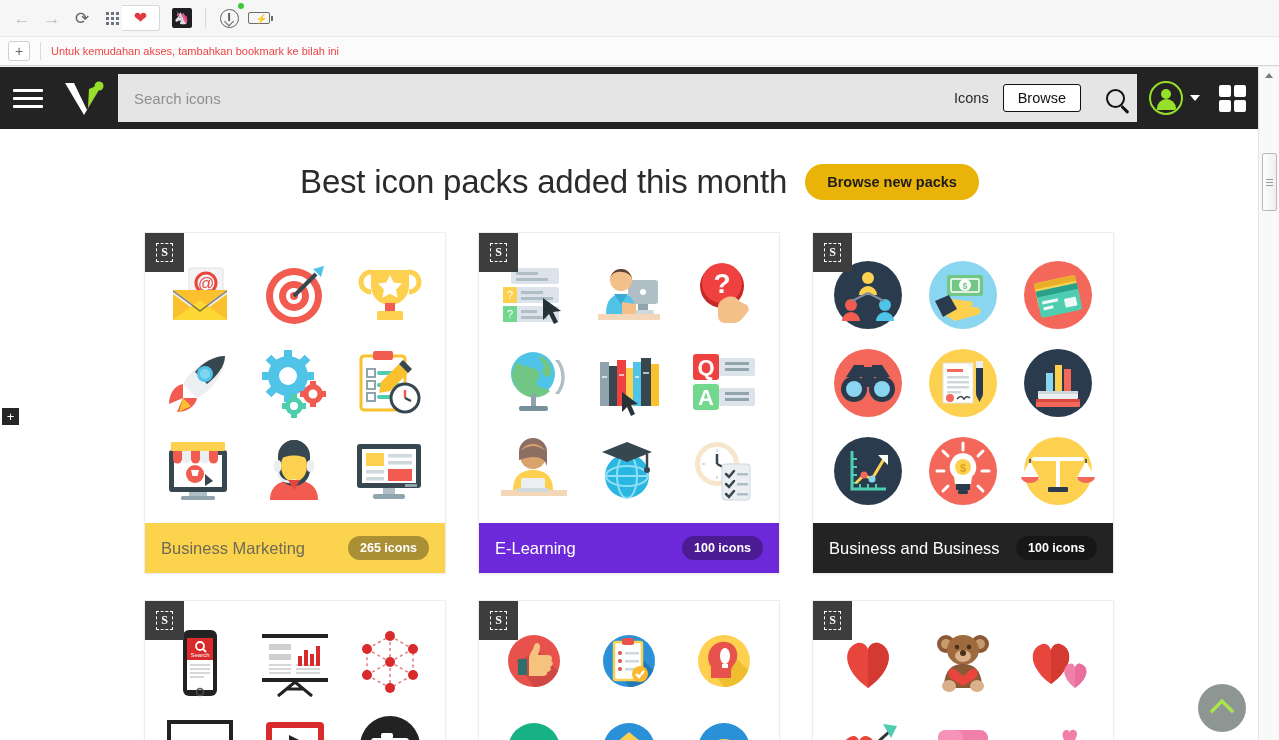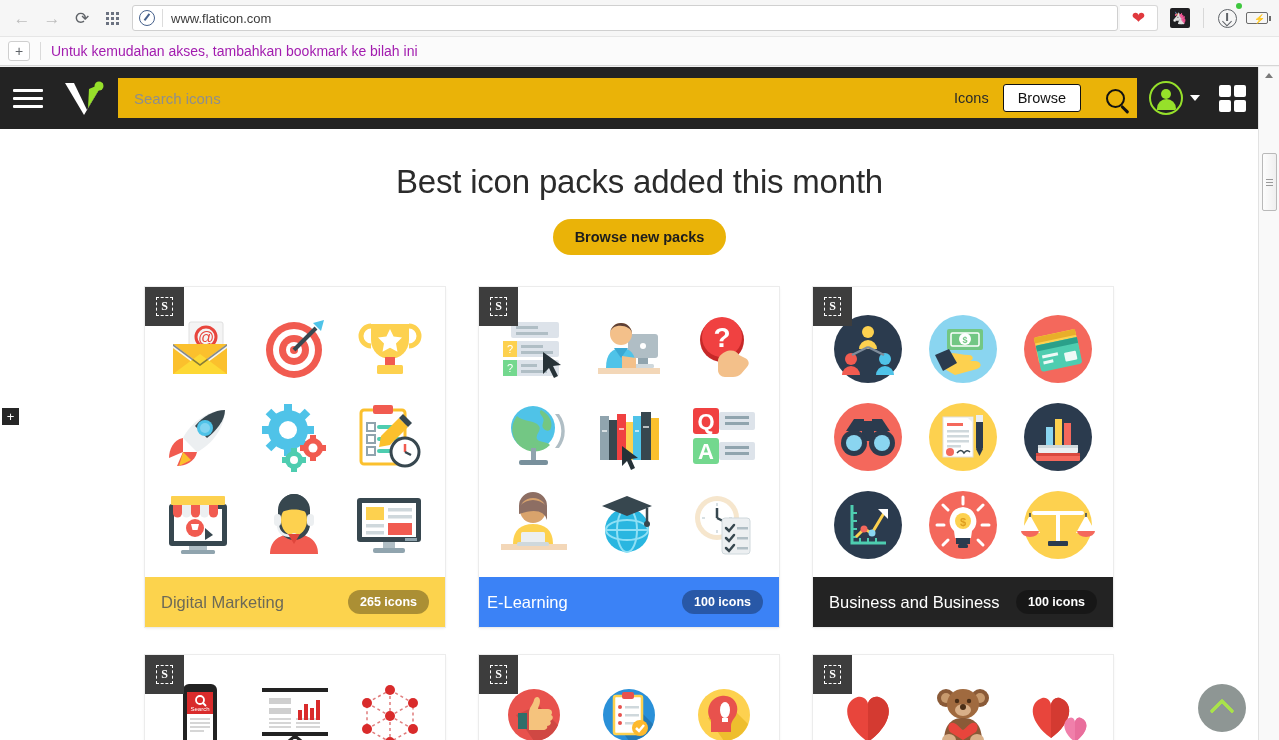--- a/index.html
+++ b/index.html
@@ -74,21 +74,21 @@
     height: 29px; background: #fbfbfb;
     display: flex; align-items: center; padding: 0 8px;
     border-bottom: 1px solid #d6d6d6;
   }
   .bm-plus {
     width: 22px; height: 20px; border: 1px solid #cfcfcf; border-radius: 3px;
     background: #fff; display:flex;align-items:center;justify-content:center;
     color:#5f6368; font-size:14px; line-height:1;
   }
   .bm-sep { width:1px;height:18px;background:#dadada;margin:0 10px; }
-  .bm-text { font-size: 14px; color: #a21caf; }
+  .bm-text { font-size: 11px; color: #ef4444; }
 
   
   .viewport {
     position: absolute; top: 67px; left: 0;
     width: 1279px; height: 673px; background: #ffffff;
     overflow: hidden;
   }
 
   .site-header {
     height: 62px; background: #232323;
@@ -96,21 +96,21 @@
     padding-right: 0;
     position: relative;
     width: 1258px;
   }
   .hamburger { width: 56px; display:flex;flex-direction:column;gap:5px;align-items:center;justify-content:center; }
   .hamburger i { display:block; width: 30px; height: 3px; background:#fff; border-radius:1px; }
 
   .brand { width: 56px; display:flex;align-items:center;justify-content:center; }
 
   .search-wrap {
-    flex: 1; height: 40px; background: #eab308; margin-left: 6px;
+    flex: 1; height: 48px; background: #e5e5e5; margin-left: 6px;
     display:flex; align-items:center;
   }
   .search-input {
     flex:1; height:40px; border:none; outline:none;
     font-size: 15px; color:#3c3c3c; padding: 0 16px;
     font-family: "Liberation Sans", sans-serif; background:transparent;
   }
   .search-input::placeholder { color:#8e8e8e; }
   .hdr-link {
     font-size: 14.5px; color:#2a2a2a; padding: 8px 14px; line-height: 40px; white-space:nowrap;
@@ -133,21 +133,20 @@
   .acct-body{width:19px;height:11px;border-radius:10px 10px 0 0;background:#96e02a;position:absolute;bottom:3px;}
   .caret-down { width:0;height:0;border-left:5px solid transparent;border-right:5px solid transparent;border-top:6px solid #fff;margin-left:7px;}
 
   .grid-toggle { width:52px;display:flex;align-items:center;justify-content:center; }
   .grid4 { display:grid;grid-template-columns:repeat(2,12px);grid-template-rows:repeat(2,12px);gap:3px; }
   .grid4 i{display:block;width:12px;height:12px;background:#fff;border-radius:2px;}
 
   .page-title-row {
     display:flex; align-items:center; justify-content:center; gap: 18px;
     margin-top: 34px;
-    flex-direction: column;
   }
   .page-title { font-size: 33px; color:#2b2b2b; font-weight:400; letter-spacing:-0.2px; }
   .browse-btn {
     background:#eab308; color:#1d1d1d; border-radius: 20px;
     padding: 10px 22px; font-size: 14.5px; font-weight: bold;
     border: none; cursor:pointer; white-space:nowrap;
   }
 
   .cards {
     margin-top: 32px;
@@ -228,25 +227,20 @@
           <i></i>
           <i></i>
           <i></i>
           <i></i>
           <i></i>
           <i></i>
           <i></i>
           <i></i>
           <i></i>
         </div>
-    </div>
-    <div class="omnibox">
-      <div class="omni-sec"></div>
-      <div class="omni-divider"></div>
-      <div class="omni-url">www.flaticon.com</div>
     </div>
     <div class="heart-box">
       <span class="heart">❤</span>
     </div>
     <div class="tb-icon">
       <div class="uni-ext">🦄</div>
     </div>
     <div class="vsep"></div>
     <div class="tb-icon" style="position:relative">
       <div class="dl-icon"></div>
@@ -453,21 +447,21 @@
                 <rect x="13" y="36" width="18" height="3.5"></rect>
                 <rect x="13" y="43" width="18" height="3.5"></rect>
               </g>
             <rect x="35" y="35" width="24" height="12" fill="#f15b50"></rect>
             <rect x="52" y="50" width="12" height="3" fill="#90a4ae"></rect>
             <rect x="30" y="54" width="12" height="6" fill="#b0bec5"></rect>
             <rect x="20" y="60" width="32" height="5" rx="2" fill="#90a4ae"></rect>
           </svg>
         </div>
         <div class="card-bottom" style="background:#fcd34d;">
-          <span class="card-name" style="color:#6d6a57">Digital Marketing</span>
+          <span class="card-name" style="color:#6d6a57">Business Marketing</span>
           <span class="badge">265 icons</span>
         </div>
       </div>
 
       <div class="card">
         <div class="s-badge">
           <span class="s-inner">S</span>
         </div>
         <div class="card-icons">
           <svg class="ic" width="74" height="74" viewBox="0 0 74 74">
@@ -588,21 +582,21 @@
                 <polyline points="39,50 42,53 47,47"></polyline>
                 <polyline points="39,60 42,63 47,57"></polyline>
             </g>
             <g fill="#b0bec5">
                 <rect x="50" y="39" width="11" height="2.5"></rect>
                 <rect x="50" y="49" width="11" height="2.5"></rect>
                 <rect x="50" y="59" width="11" height="2.5"></rect>
               </g>
           </svg>
         </div>
-        <div class="card-bottom" style="background:#3b82f6;padding-left:8px;">
+        <div class="card-bottom" style="background:#6d28d9;">
           <span class="card-name" style="color:#ffffff">E-Learning</span>
           <span class="badge">100 icons</span>
         </div>
       </div>
 
       <div class="card">
         <div class="s-badge">
           <span class="s-inner">S</span>
         </div>
         <div class="card-icons">

